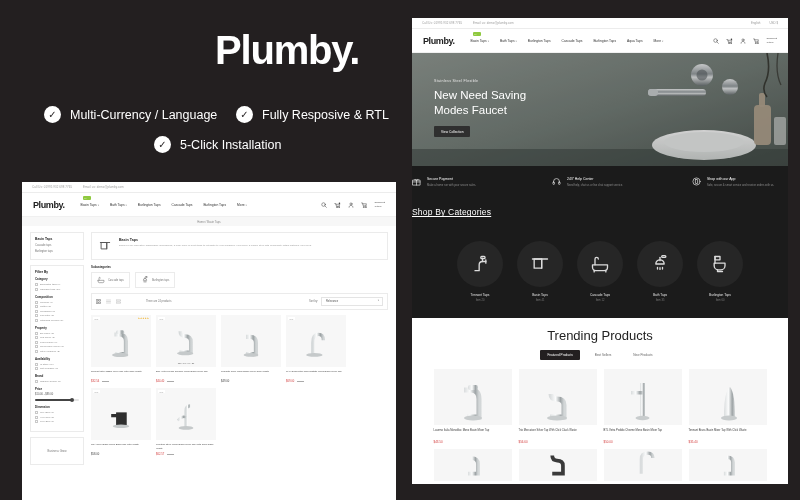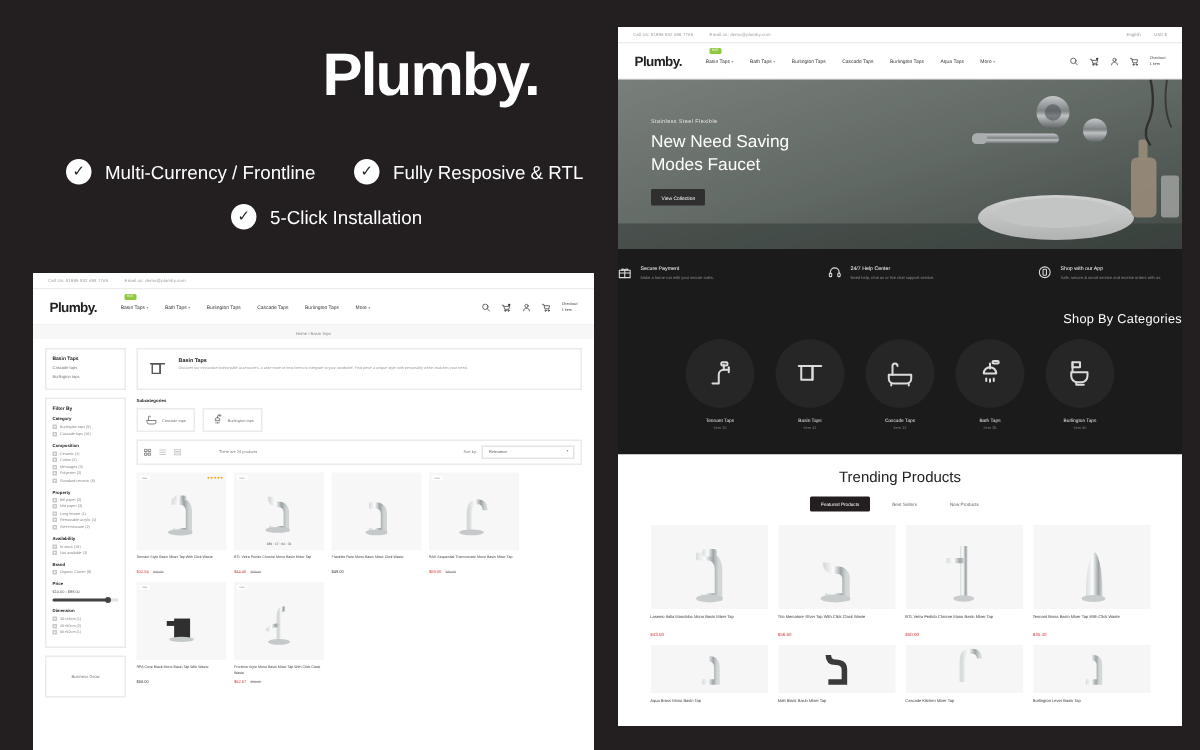--- a/index.html
+++ b/index.html
@@ -71,31 +71,31 @@
               font-size:3.3px; padding:3.5px 7px; border-radius:1px; }
 
   
   .svc { background:#1b1b1b; display:flex; justify-content:center; gap:44px; padding:11px 0; }
   .svc-i { display:flex; gap:6px; width:96px; }
   .svc-t { font-size:3.5px; color:#fff; margin-bottom:2.5px; }
   .svc-d { font-size:2.7px; color:#8c8c8c; line-height:1.45; }
 
   
   .cats { background:#1b1b1b; padding:9px 0 16px; }
-  .cats-h { text-align:right; color:#fff; font-size:8.5px; margin-bottom:9px; letter-spacing:.2px;}
+  .cats-h { text-align:left; color:#fff; font-size:8.5px; margin-bottom:24px; letter-spacing:.2px;text-decoration:underline;}
   .cats-row { display:flex; justify-content:center; gap:14px; }
   .cat { width:46px; text-align:center; }
   .cat-c { width:46px; height:46px; border-radius:50%; background:#262626;
            display:flex; align-items:center; justify-content:center; margin-bottom:6px; }
   .cat-n { font-size:3.2px; color:#e4e4e4; margin-bottom:2px; }
   .cat-s { font-size:2.6px; color:#7d7d7d; }
 
   
   .trend { background:#fff; padding:10px 0 8px; }
-  .trend-h { text-align:center; font-size:10px; color:#222; margin-bottom:7px; }
+  .trend-h { text-align:center; font-size:13px; color:#222; margin-bottom:7px; }
   .tabs { display:flex; justify-content:center; gap:8px; margin-bottom:9px; }
   .tab { font-size:3.1px; color:#666; padding:3px 7px; border-radius:1px; }
   .tab.on { background:#231f20; color:#fff; }
   .pgrid { display:flex; justify-content:center; gap:7px; padding:0 14px; flex-wrap:wrap; }
   .pcard { width:78px; }
   .pimg { height:56px; background:#f6f6f6; display:flex; align-items:flex-end;
           justify-content:center; padding-bottom:4px; position:relative; }
   .pname { font-size:2.7px; color:#3b3b3b; line-height:1.5; margin-top:4px; min-height:8px;}
   .pprice { font-size:3px; color:#d23b3b; margin-top:3px; }
 
@@ -159,21 +159,21 @@
 <body>
 
 <div class="stage">
 
   <div class="promo">
 
     <div class="brand-big">Plumby.</div>
 
     <div class="feat-row f1">
       <span class="chk">✓</span>
-      <span>Multi-Currency / Frontline</span>
+      <span>Multi-Currency / Language</span>
     </div>
     <div class="feat-row f2">
       <span class="chk">✓</span>
       <span>Fully Resposive &amp; RTL</span>
     </div>
     <div class="feat-row f3">
       <span class="chk">✓</span>
       <span>5-Click Installation</span>
     </div>
   </div>

